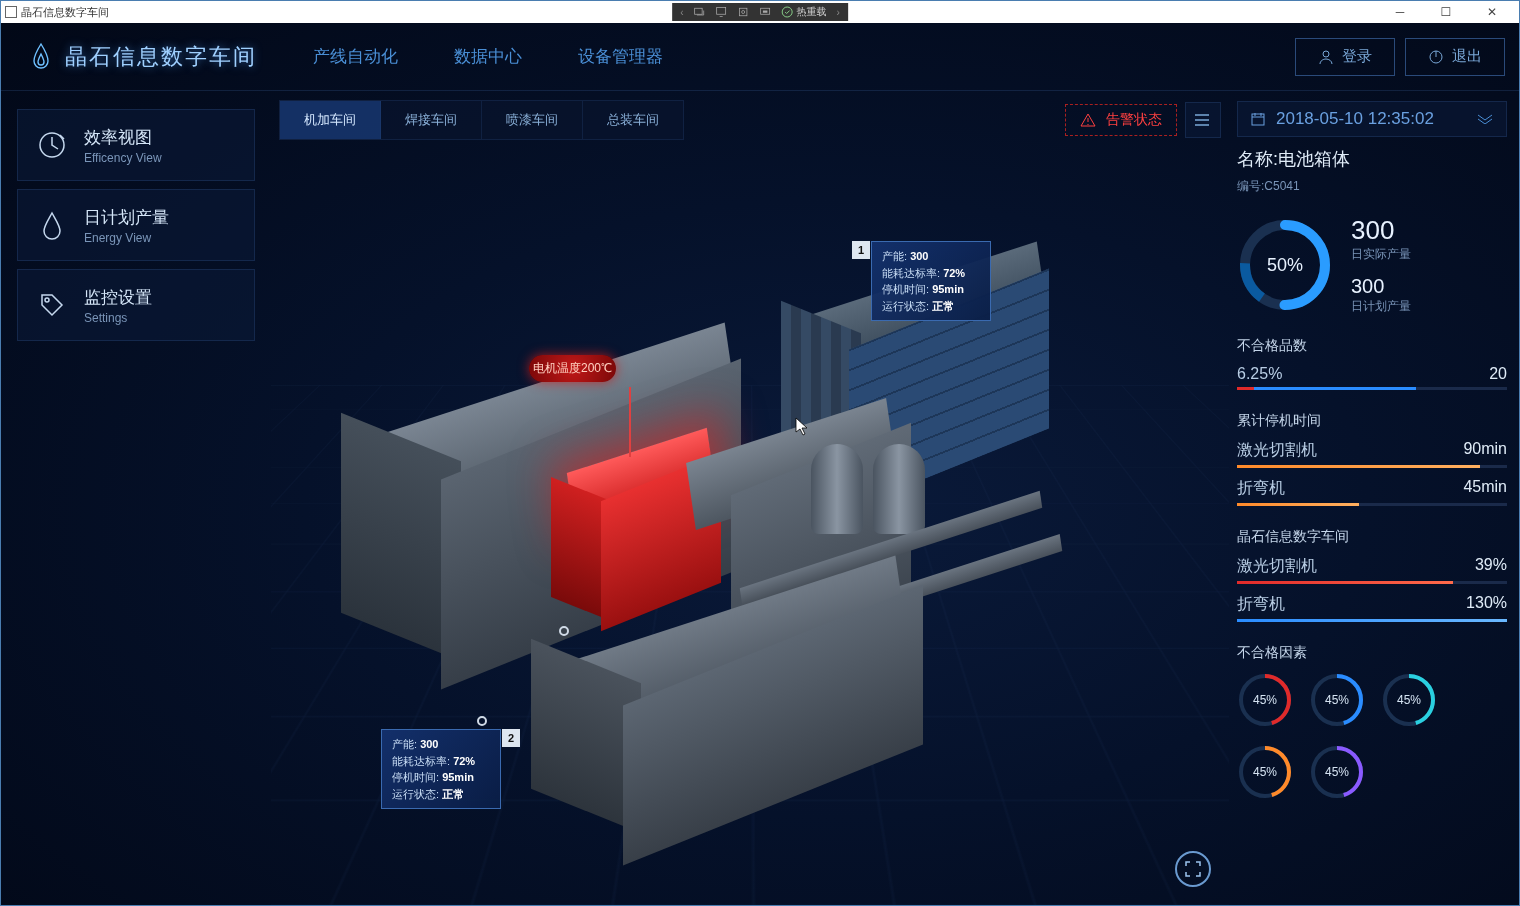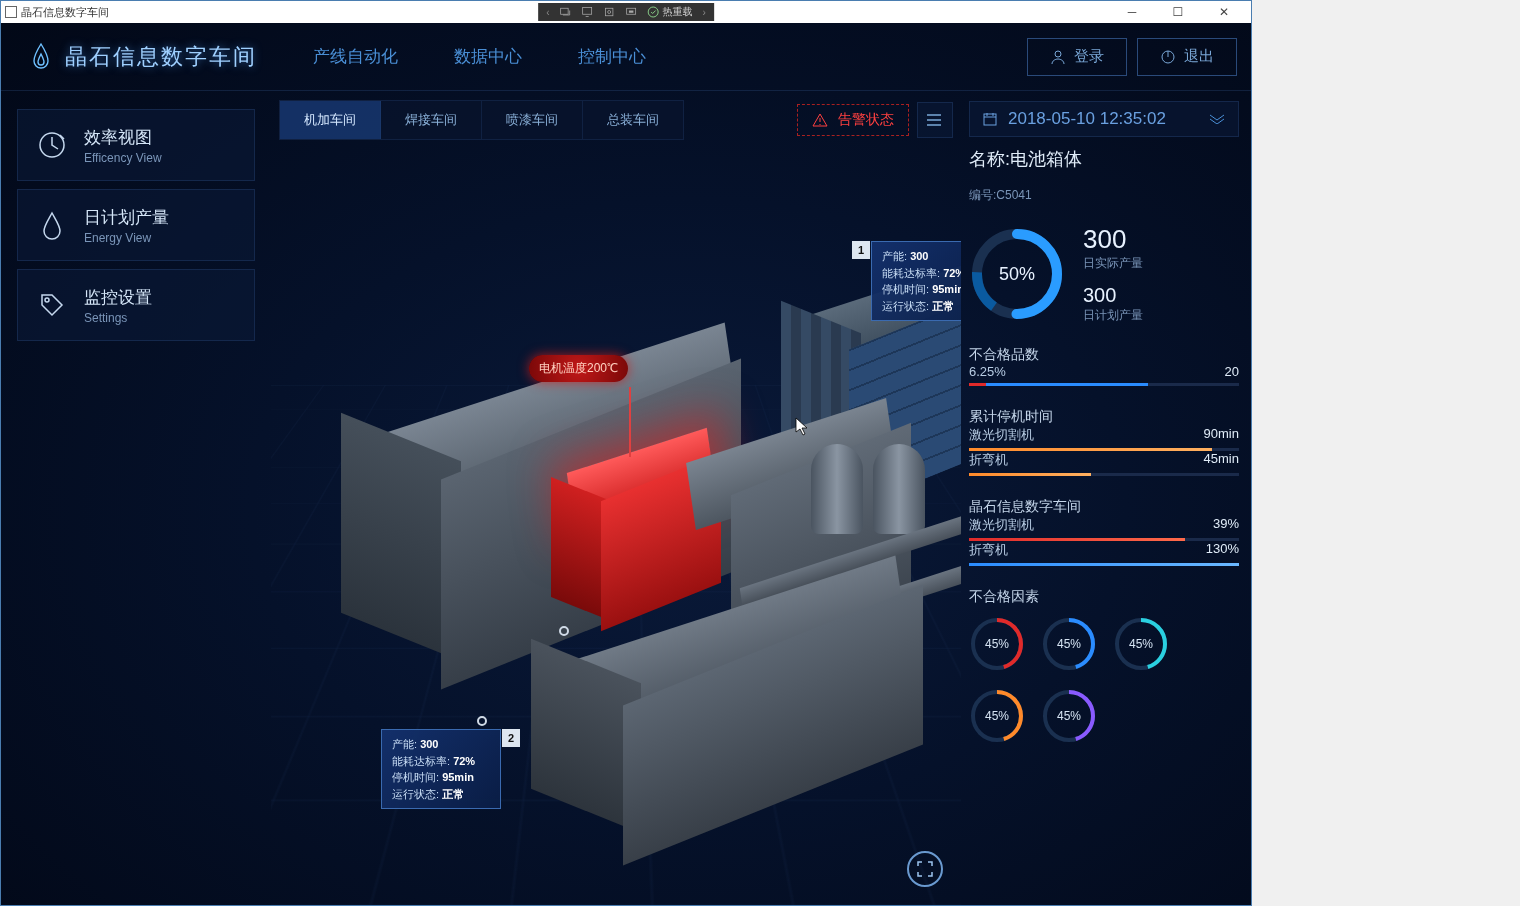--- a/index.html
+++ b/index.html
@@ -1,19 +1,19 @@
 <!DOCTYPE html>
 <html><head>
 <meta charset="utf-8">
 <style>
 * { margin: 0; padding: 0; box-sizing: border-box; }
 body { font-family: "Microsoft YaHei", Arial, sans-serif; background: #f0f0f0; width: 1520px; height: 906px; overflow: hidden; }
 
 
-.window { width: 1252px; height: 906px; background: #fff; border: 1px solid #4a7db0; display: flex; flex-direction: column; }
+.window { width: 1520px; height: 906px; background: #fff; border: 1px solid #4a7db0; display: flex; flex-direction: column; }
 .titlebar { height: 22px; background: #fff; display: flex; align-items: center; font-size: 11px; color: #333; padding: 0 4px; position: relative; }
 .titlebar-icon { width: 12px; height: 12px; margin-right: 4px; border: 1px solid #666; }
 .titlebar-center { position: absolute; left: 50%; transform: translateX(-50%); display: flex; align-items: center; background: #333; color: #ccc; height: 18px; padding: 0 8px; gap: 10px; font-size: 10px; }
 .titlebar-center .chev { color: #888; }
 .titlebar-center .ico { width: 12px; height: 12px; display: inline-block; }
 .win-controls { margin-left: auto; display: flex; gap: 0; }
 .win-btn { width: 46px; height: 20px; display: flex; align-items: center; justify-content: center; color: #444; font-size: 12px; cursor: pointer; }
 
 
 .app { flex: 1; background: radial-gradient(ellipse at 55% 55%, #0a1a3a 0%, #05112a 45%, #020817 100%); display: flex; flex-direction: column; color: #c9d6e8; overflow: hidden; }
@@ -58,44 +58,44 @@
   transform-origin: 50% 60%; opacity: 0.55; }
 .iso-block { position: absolute; }
 .iso-top { position: absolute; transform: skewY(-18deg) skewX(8deg); }
 .iso-left { position: absolute; transform: skewY(22deg); }
 .iso-right { position: absolute; transform: skewY(-22deg); }
 
 
 .callout { position: absolute; background: linear-gradient(135deg, rgba(20,50,110,0.95), rgba(10,30,70,0.95)); border: 1px solid #3a6ab0; padding: 6px 10px; font-size: 11px; line-height: 1.5; color: #c8ddf5; }
 .callout-num { position: absolute; width: 18px; height: 18px; background: #dde6f0; color: #111; font-weight: bold; display: flex; align-items: center; justify-content: center; font-size: 11px; }
 .callout .row b { color: #fff; }
-.temp-badge { position: absolute; background: radial-gradient(circle, #c01818 0%, #7a0808 100%); color: #ffd0c0; padding: 5px 10px; border-radius: 14px; font-size: 12px; box-shadow: 0 0 12px rgba(200,30,30,0.8); }
+.temp-badge { position: absolute; background: radial-gradient(circle, #c01818 0%, #7a0808 100%); color: #ffd0c0; padding: 5px 4px; border-radius: 14px; font-size: 12px; box-shadow: 0 0 12px rgba(200,30,30,0.8); }
 
 .expand-btn { position: absolute; right: 18px; bottom: 18px; width: 36px; height: 36px; border: 2px solid #6a9ad0; border-radius: 50%; display: flex; align-items: center; justify-content: center; cursor: pointer; color: #9cc5f0; }
 
 .cursor { position: absolute; width: 14px; height: 20px; pointer-events: none; }
 
 
 .rightpanel { width: 290px; padding: 10px 12px 10px 8px; display: flex; flex-direction: column; gap: 10px; overflow-y: auto; }
 .date-bar { height: 36px; background: rgba(10,25,55,0.6); border: 1px solid rgba(40,70,120,0.4); display: flex; align-items: center; padding: 0 12px; gap: 10px; color: #6aa0e0; font-size: 17px; cursor: pointer; }
 .date-bar .chev { margin-left: auto; }
 
 .panel-title { font-size: 18px; color: #e0ecf8; }
-.panel-sub { font-size: 12px; color: #7a95b8; margin-top: 16px; }
+.panel-sub { font-size: 12px; color: #7a95b8; margin-top: 7px; }
 
 .gauge-row { display: flex; align-items: center; gap: 18px; margin-top: 10px; }
 .gauge { width: 96px; height: 96px; position: relative; }
 .gauge svg { transform: rotate(-90deg); }
 .gauge-center { position: absolute; inset: 0; display: flex; align-items: center; justify-content: center; font-size: 18px; color: #e8f2ff; text-align: center; }
 .metric-col { display: flex; flex-direction: column; gap: 12px; }
 .metric-big { font-size: 26px; color: #e8f2ff; font-weight: 500; }
 .metric-label { font-size: 12px; color: #7a95b8; }
 
 .section-title { font-size: 14px; color: #c5d6ea; margin-top: 12px; }
-.stat-row { display: flex; justify-content: space-between; font-size: 13px; margin-top: 0; color: #b8cde4; gap: 16px; }
+.stat-row { display: flex; justify-content: space-between; font-size: 16px; margin-top: 10px; color: #b8cde4; gap: 16px; }
 .stat-row .v { color: #e0ecf8; }
 .bar { height: 3px; background: #1a2a4a; margin-top: 4px; position: relative; }
 .bar-fill { height: 100%; }
 
 .circles-row { display: flex; gap: 16px; flex-wrap: wrap; margin-top: 10px; }
 .mini-circle { width: 56px; height: 56px; position: relative; }
 .mini-circle svg { transform: rotate(-90deg); }
 .mini-center { position: absolute; inset: 0; display: flex; align-items: center; justify-content: center; font-size: 12px; color: #d5e3f2; }
 </style>
 </head>
@@ -150,21 +150,21 @@
         <span class="logo-text">晶石信息数字车间</span>
       </div>
       <div class="nav">
         <div class="nav-item">
             <span>产线自动化</span>
           </div>
         <div class="nav-item">
             <span>数据中心</span>
           </div>
         <div class="nav-item">
-            <span>控制中心</span>
+            <span>设备管理器</span>
           </div>
       </div>
       <div class="auth">
         <div class="auth-btn">
           <svg width="16" height="16" viewBox="0 0 16 16">
               <circle cx="8" cy="5" r="3" fill="none" stroke="#7aa8d8"></circle>
               <path d="M2 15c0-3 3-5 6-5s6 2 6 5" fill="none" stroke="#7aa8d8"></path>
             </svg>
           <span>登录</span>
         </div>

